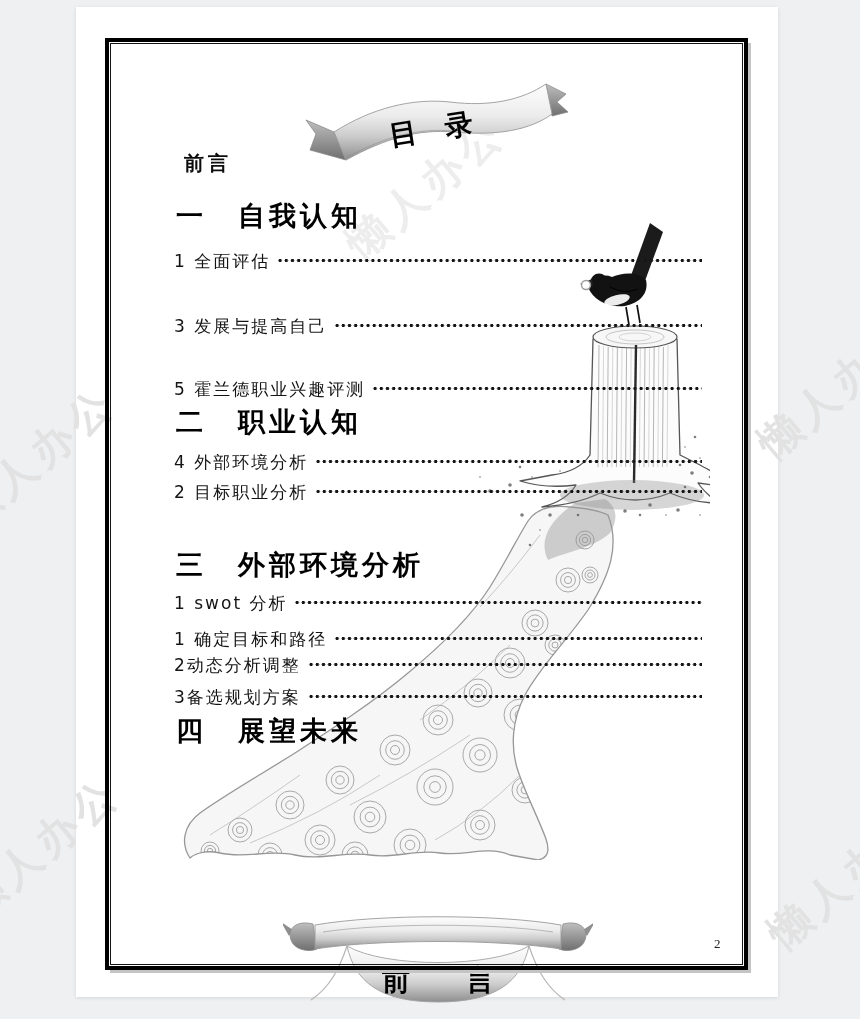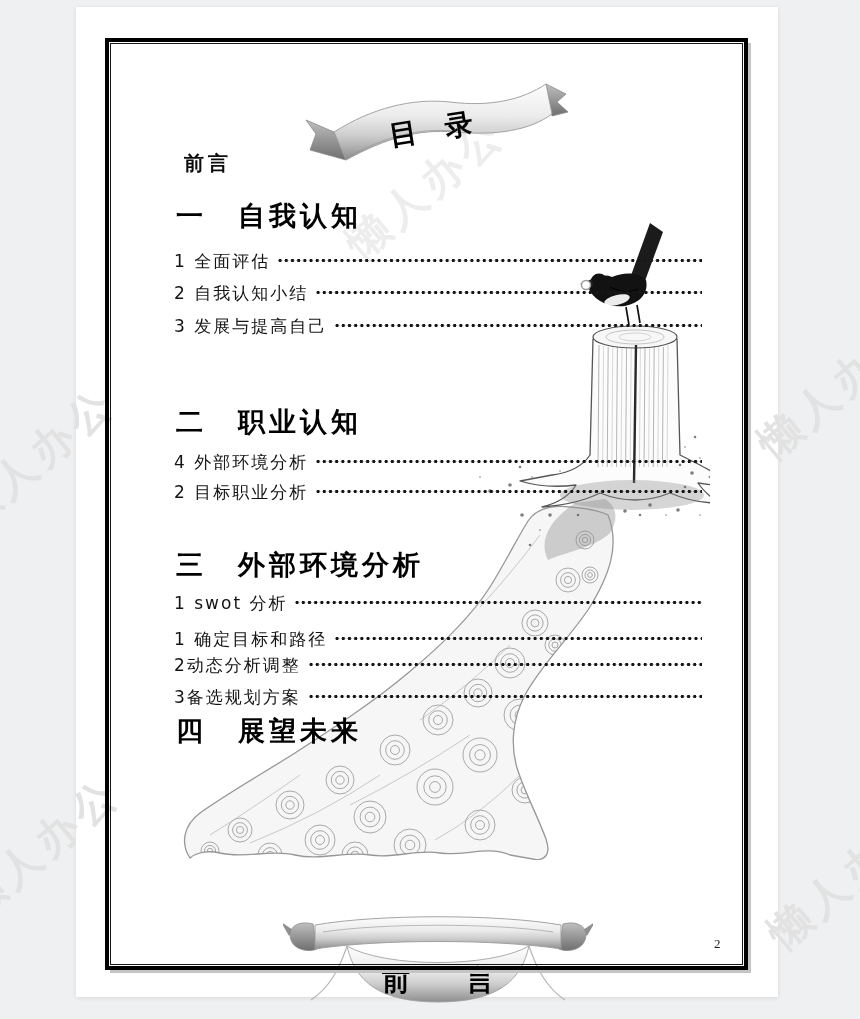--- a/index.html
+++ b/index.html
@@ -240,26 +240,26 @@
     <text x="88" y="66" font-size="28" font-weight="bold" fill="#000" transform="rotate(-9 136 50)">目　录</text>
   </svg>
 
   <div class="preface">前言</div>
 
   <div class="toc-heading" style="top:198px">一　自我认知</div>
   <div class="toc-item" style="top:250px">
     <span>1 全面评估</span>
       <span class="dots"></span>
   </div>
-  <div class="toc-item" style="top:282px">
-    <span>2 自我认知小结</span>
-      <span class="dots"></span>
-  </div>
   <div class="toc-item" style="top:315px">
     <span>3 发展与提高自己</span>
+      <span class="dots"></span>
+  </div>
+  <div class="toc-item" style="top:378px">
+    <span>5 霍兰德职业兴趣评测</span>
       <span class="dots"></span>
   </div>
 
   <div class="toc-heading" style="top:404px">二　职业认知</div>
   <div class="toc-item" style="top:451px">
     <span>4 外部环境分析</span>
       <span class="dots"></span>
   </div>
   <div class="toc-item" style="top:481px">
     <span>2 目标职业分析</span>

